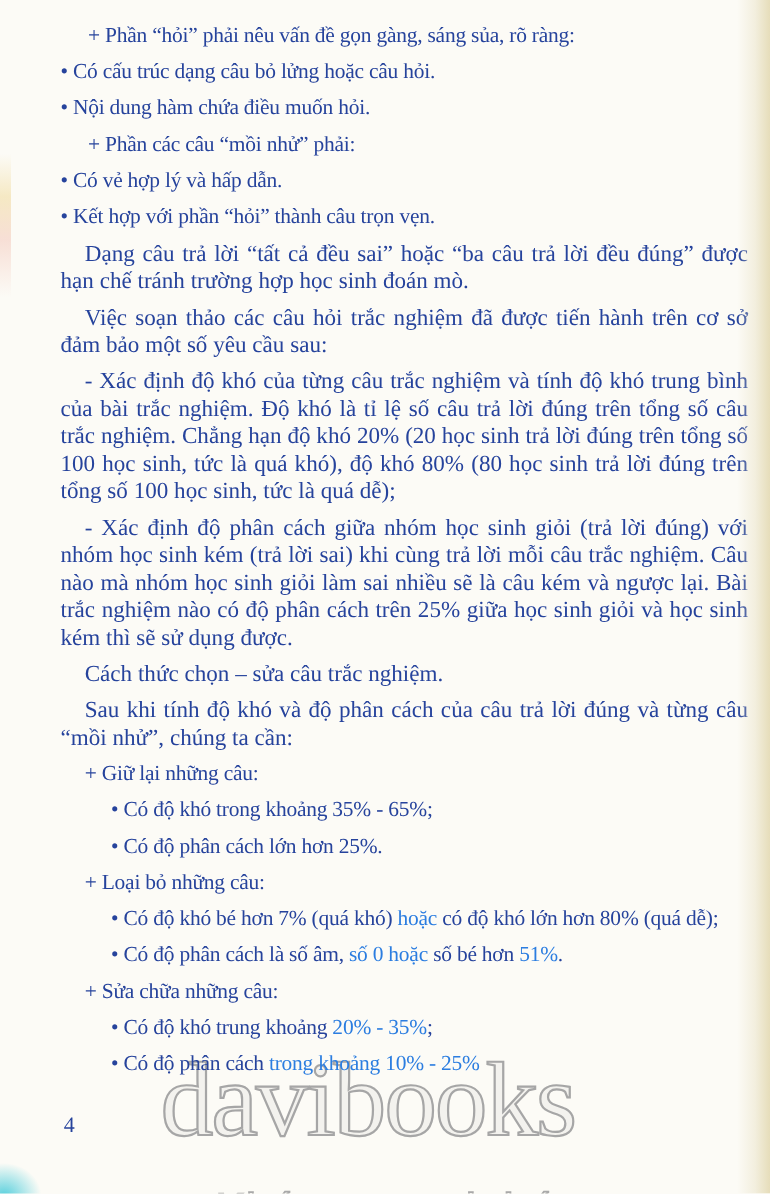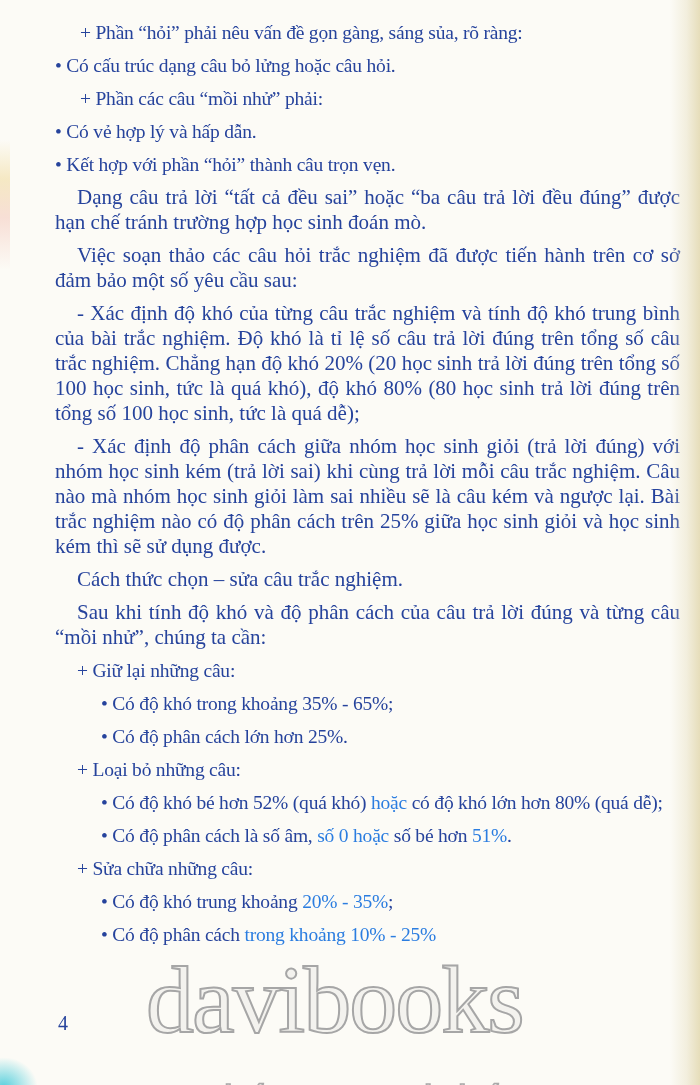--- a/index.html
+++ b/index.html
@@ -78,37 +78,38 @@
   <div class="left-streak"></div>
 
   <div class="watermark">
     <div class="wm-brand">davibooks</div>
     <div class="wm-tagline">Khát vọng tri thức</div>
   </div>
 
   <div class="content">
     <div class="line p1">+ Phần “hỏi” phải nêu vấn đề gọn gàng, sáng sủa, rõ ràng:</div>
     <div class="line b1">• Có cấu trúc dạng câu bỏ lửng hoặc câu hỏi.</div>
+    <div class="line b1">• Nội dung hàm chứa điều muốn hỏi.</div>
     <div class="line p1">+ Phần các câu “mồi nhử” phải:</div>
     <div class="line b1">• Có vẻ hợp lý và hấp dẫn.</div>
     <div class="line b1">• Kết hợp với phần “hỏi” thành câu trọn vẹn.</div>
 
     <div class="para">Dạng câu trả lời “tất cả đều sai” hoặc “ba câu trả lời đều đúng” được hạn chế tránh trường hợp học sinh đoán mò.</div>
     <div class="para">Việc soạn thảo các câu hỏi trắc nghiệm đã được tiến hành trên cơ sở đảm bảo một số yêu cầu sau:</div>
     <div class="para">- Xác định độ khó của từng câu trắc nghiệm và tính độ khó trung bình của bài trắc nghiệm. Độ khó là tỉ lệ số câu trả lời đúng trên tổng số câu trắc nghiệm. Chẳng hạn độ khó 20% (20 học sinh trả lời đúng trên tổng số 100 học sinh, tức là quá khó), độ khó 80% (80 học sinh trả lời đúng trên tổng số 100 học sinh, tức là quá dễ);</div>
     <div class="para">- Xác định độ phân cách giữa nhóm học sinh giỏi (trả lời đúng) với nhóm học sinh kém (trả lời sai) khi cùng trả lời mỗi câu trắc nghiệm. Câu nào mà nhóm học sinh giỏi làm sai nhiều sẽ là câu kém và ngược lại. Bài trắc nghiệm nào có độ phân cách trên 25% giữa học sinh giỏi và học sinh kém thì sẽ sử dụng được.</div>
     <div class="para">Cách thức chọn – sửa câu trắc nghiệm.</div>
     <div class="para">Sau khi tính độ khó và độ phân cách của câu trả lời đúng và từng câu “mồi nhử”, chúng ta cần:</div>
 
     <div class="line p2">+ Giữ lại những câu:</div>
     <div class="line b2">• Có độ khó trong khoảng 35% - 65%;</div>
     <div class="line b2">• Có độ phân cách lớn hơn 25%.</div>
     <div class="line p2">+ Loại bỏ những câu:</div>
 
-    <div class="line b2"><span>• Có độ khó bé hơn 52% (quá khó) </span><span class="hl">hoặc</span><span> có độ khó lớn hơn 80% (quá dễ);</span></div>
+    <div class="line b2"><span>• Có độ khó bé hơn 7% (quá khó) </span><span class="hl">hoặc</span><span> có độ khó lớn hơn 80% (quá dễ);</span></div>
 
     <div class="line b2"><span>• Có độ phân cách là số âm, </span><span class="hl">số 0 hoặc</span><span> số bé hơn </span><span class="hl">51%</span><span>.</span></div>
 
     <div class="line p2">+ Sửa chữa những câu:</div>
 
     <div class="line b2"><span>• Có độ khó trung khoảng </span><span class="hl">20% - 35%</span><span>;</span></div>
 
     <div class="line b2"><span>• Có độ phân cách </span><span class="hl">trong khoảng 10% - 25%</span><span></span></div>
   </div>
 

